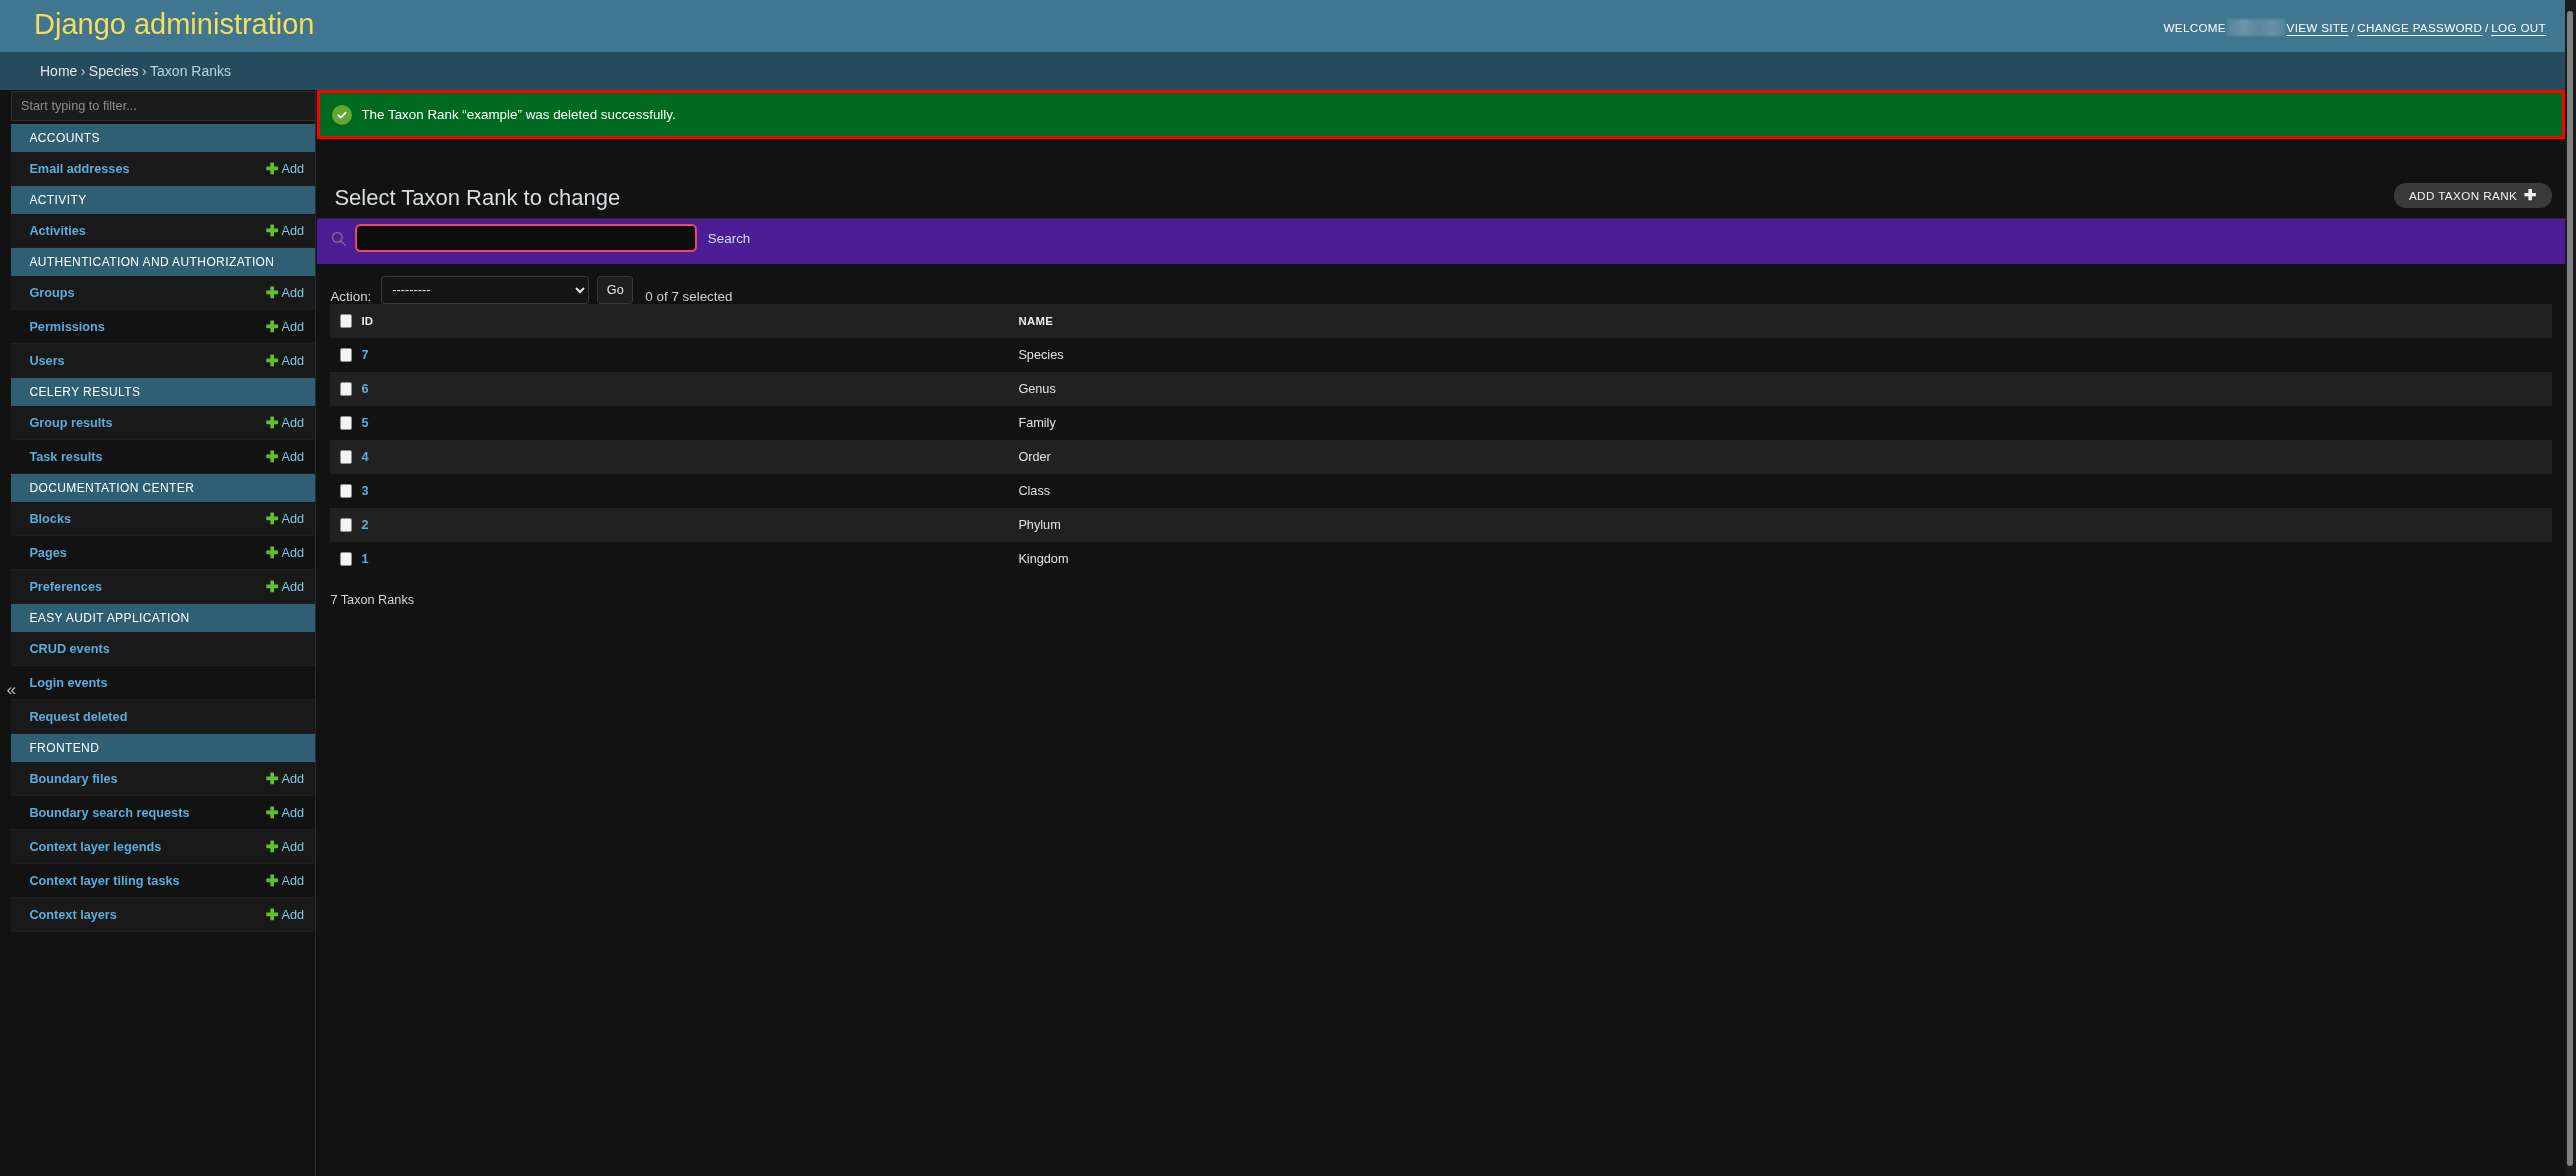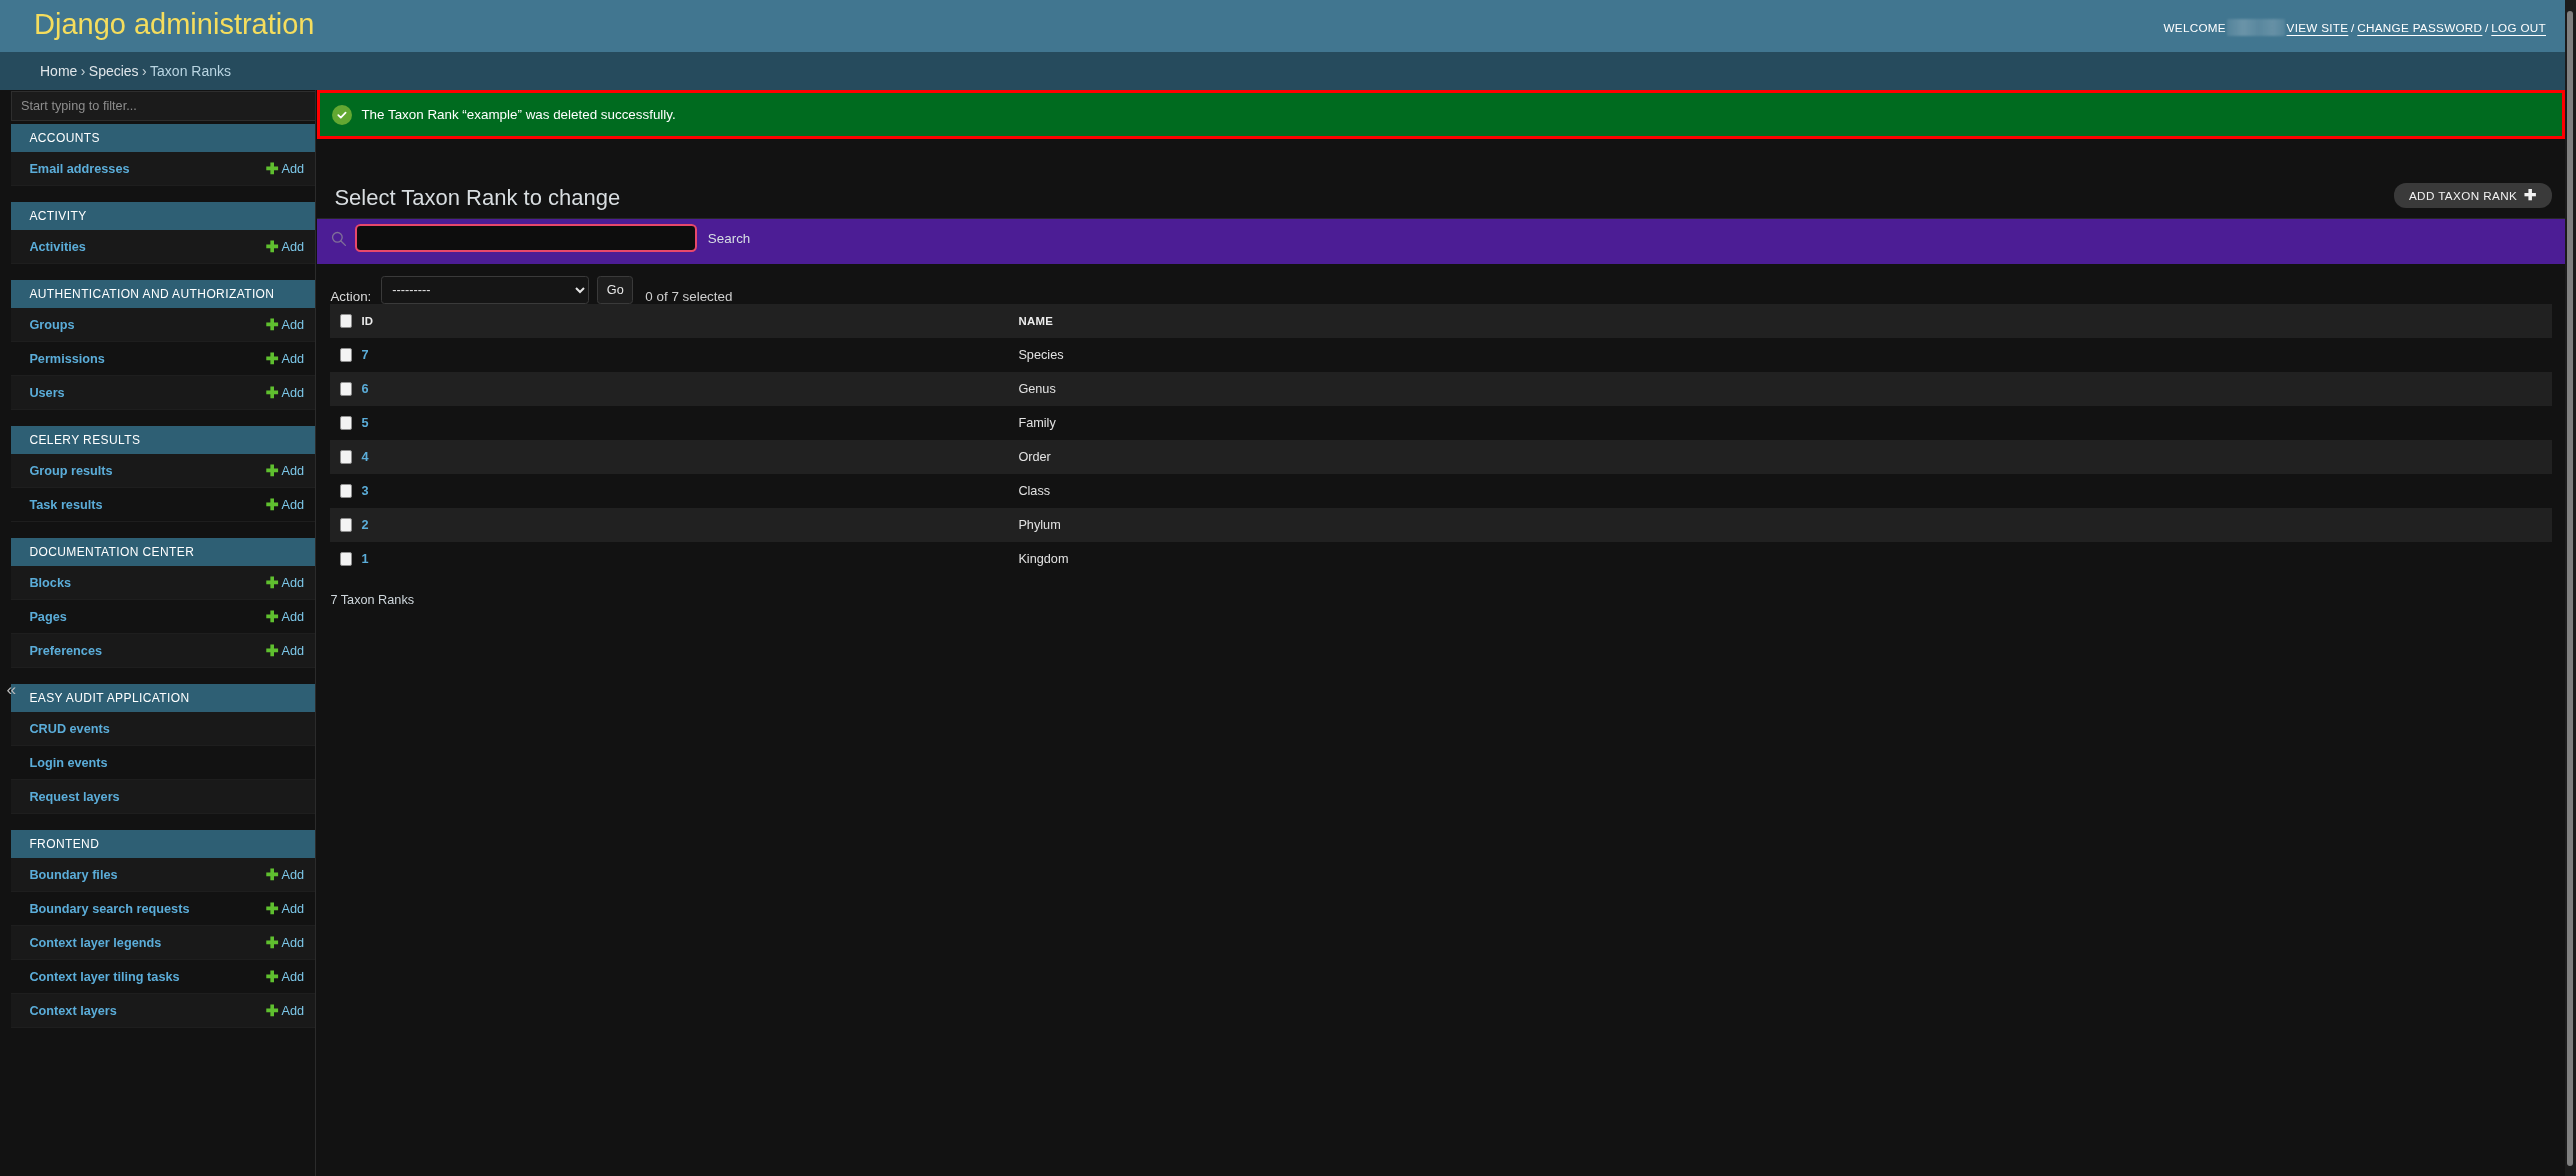--- a/index.html
+++ b/index.html
@@ -104,21 +104,21 @@
     background: #1b1b1b;
     border: 0.7px solid #2e2e2e;
     color: #a0a0a0;
     font-size: 12.7px;
     padding: 0 8.7px;
     font-family: "Liberation Sans", sans-serif;
     outline: none;
   }
   #nav-filter::placeholder { color: #8d8d8d; }
 
-  .app-block { margin-top: 16px; }
+  .app-block { margin-top: 0; }
   .app-block:first-of-type { margin-top: 3.4px; }
   .app-caption {
     background: #2e5f74;
     color: #ffffff;
     font-size: 12px;
     letter-spacing: 0.4px;
     text-transform: uppercase;
     line-height: 28px;
     height: 28px;
     padding-left: 18px;
@@ -488,21 +488,21 @@
         </div>
         <div class="app-block">
           <div class="app-caption">EASY AUDIT APPLICATION</div>
           <div class="model-row">
             <a class="model-name" href="#">CRUD events</a>
           </div>
           <div class="model-row">
             <a class="model-name" href="#">Login events</a>
           </div>
           <div class="model-row">
-            <a class="model-name" href="#">Request layers</a>
+            <a class="model-name" href="#">Request deleted</a>
           </div>
         </div>
         <div class="app-block">
           <div class="app-caption">FRONTEND</div>
           <div class="model-row">
             <a class="model-name" href="#">Boundary files</a>
             <a class="model-add" href="#"><span class="plus-icon">✚</span><span>Add</span></a>
           </div>
           <div class="model-row">
             <a class="model-name" href="#">Boundary search requests</a>

